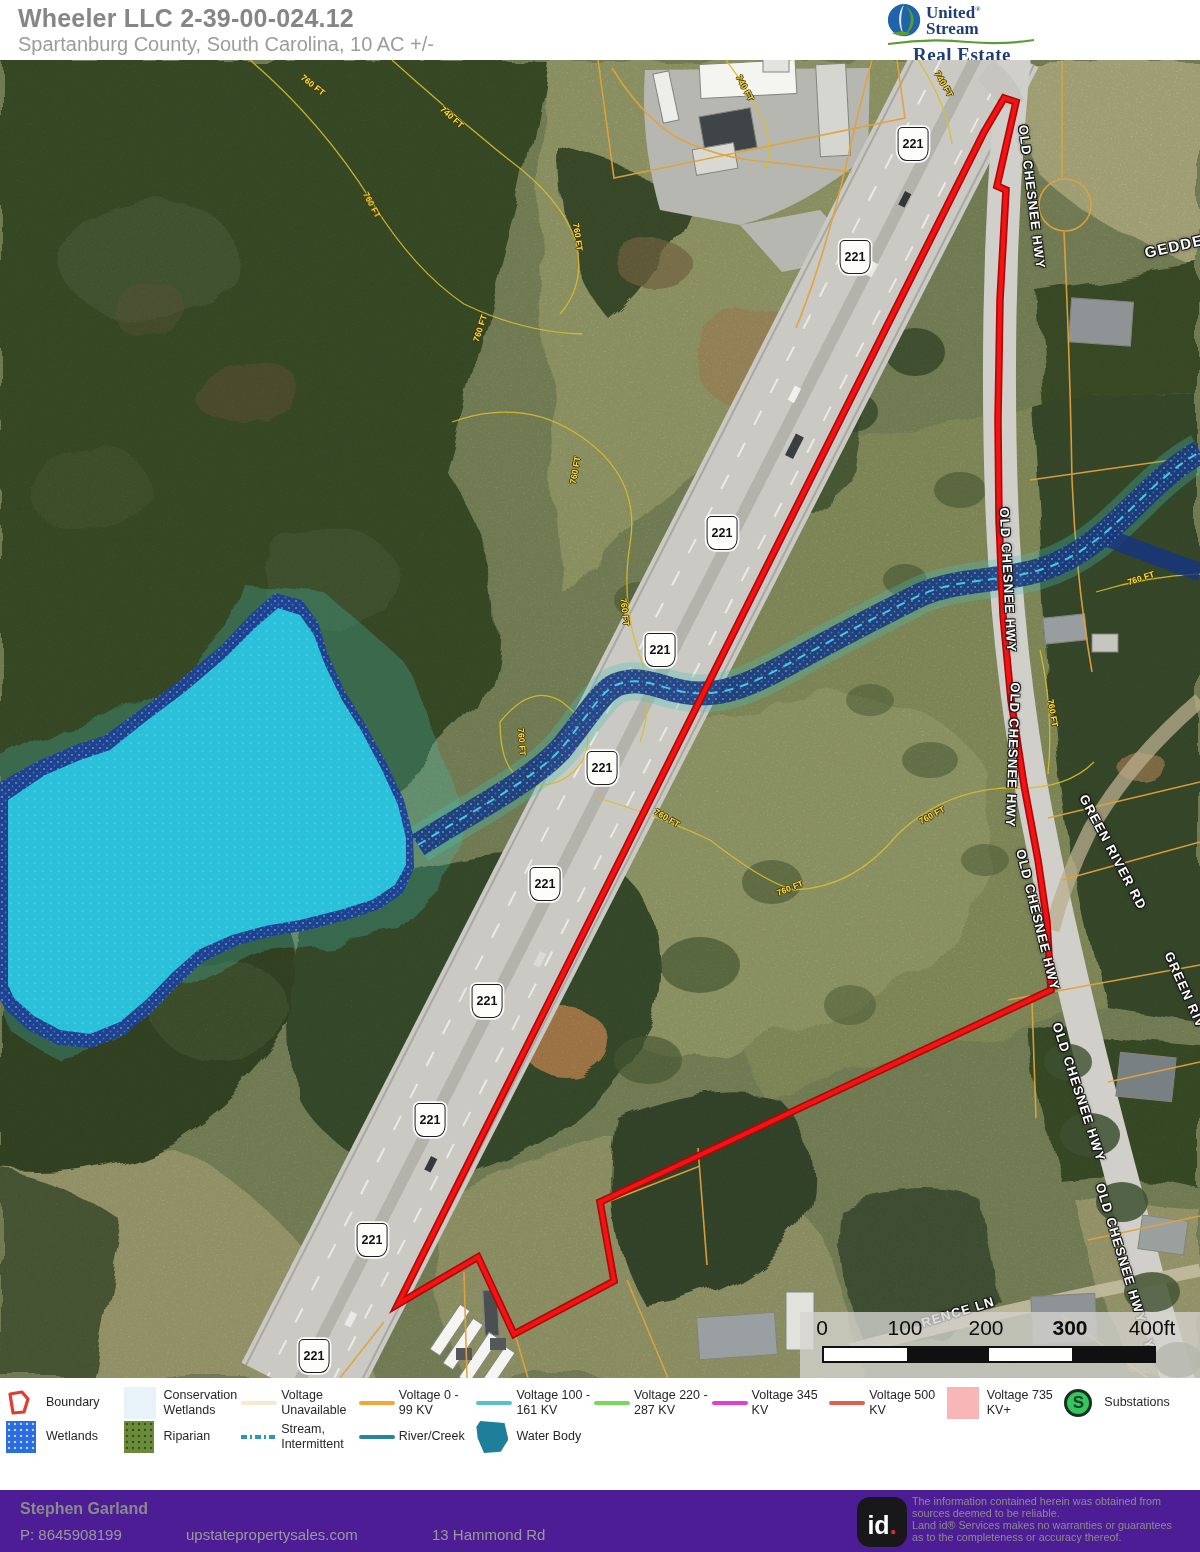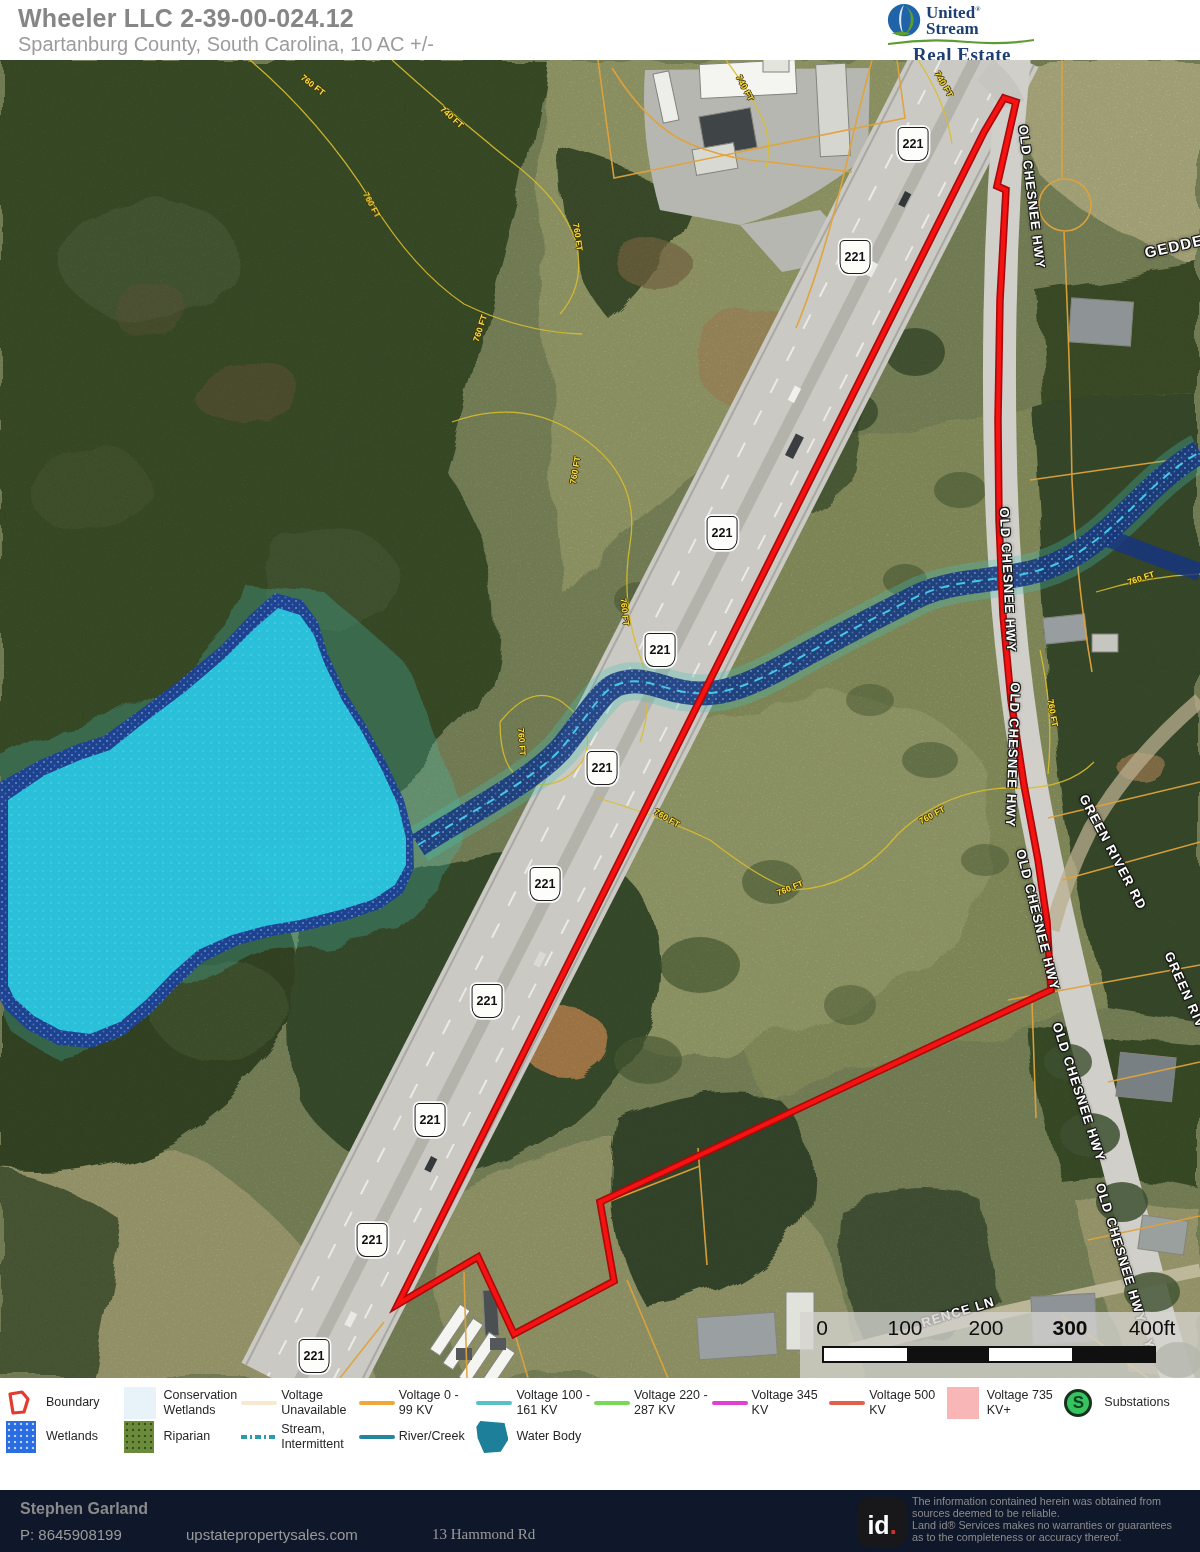--- a/index.html
+++ b/index.html
@@ -49,25 +49,25 @@
   .ic-line{width:36px;height:4px;border-radius:2px;}
   .ic-dashline{width:36px;height:4px;}
   .ic-swatch{width:32px;height:32px;}
   .ic-dots{width:30px;height:32px;}
   .ic-substation{width:28px;height:28px;border-radius:50%;border:3px solid #17321f;display:flex;align-items:center;justify-content:center;
                  font-weight:800;font-size:17px;color:#0b4020;box-sizing:border-box;}
   .ic-waterbody{width:32px;height:32px;clip-path:polygon(12% 0,88% 6%,100% 58%,76% 96%,24% 100%,4% 54%,0 18%);}
   .ic-boundary svg{display:block;}
 
   
-  #footer{position:absolute;left:0;top:1490px;width:1200px;height:62px;background:#0f172a;}
+  #footer{position:absolute;left:0;top:1490px;width:1200px;height:62px;background:#4c1d95;}
   #agent-name{position:absolute;left:20px;top:10px;font-size:16px;font-weight:bold;color:#8a8a8a;}
   #agent-phone{position:absolute;left:20px;top:36px;font-size:15px;color:#9a9a9a;}
   #agent-website{position:absolute;left:186px;top:36px;font-size:15px;color:#9a9a9a;}
-  #agent-address{position:absolute;left:432px;top:36px;font-size:15px;color:#9a9a9a;font-family:Liberation Serif, serif;}
+  #agent-address{position:absolute;left:432px;top:36px;font-size:15px;color:#9a9a9a;}
   #id-badge{position:absolute;left:857px;top:7px;width:50px;height:50px;background:#18181a;border-radius:13px;
             display:flex;align-items:flex-end;justify-content:center;color:#fff;font-weight:800;font-size:25px;line-height:44px;}
   #id-badge .dot{color:#d42e2e;}
   #disclaimer{position:absolute;left:912px;top:5px;width:284px;font-size:10.8px;color:#8c8c8c;line-height:1.12;}
 </style>
 </head>
 <body>
 
 <div id="header">
   <div id="page-title">Wheeler LLC 2-39-00-024.12</div>

